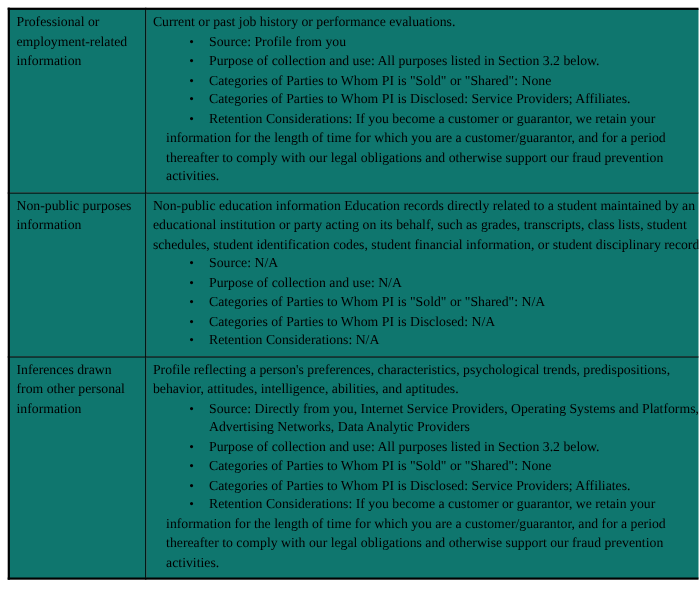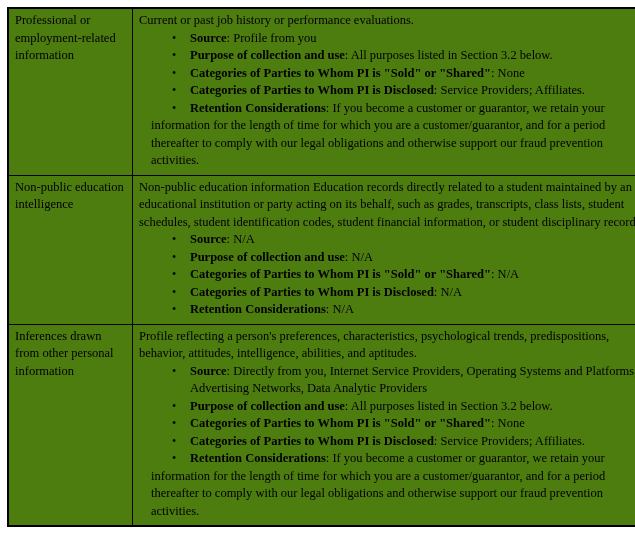--- a/index.html
+++ b/index.html
@@ -20,21 +20,21 @@
     border: 2px solid #000000;
   }
   table.doc-table td {
     border: 1px solid #000000;
     vertical-align: top;
     padding: 3px 6px 5px 6px;
     font-family: "Liberation Serif", "DejaVu Serif", serif;
     font-size: 12.5px;
     line-height: 17.5px;
     color: #000000;
-    background: #4d7c0f;
+    background: #0f766e;
   }
   td.cat-cell {
     width: 111px;
     padding-right: 14px;
   }
   td.det-cell {
     width: 509px;
   }
   .intro {
     margin: 0;
@@ -52,21 +52,21 @@
     padding-left: 12px;
     text-indent: 21px;
   }
   .mk {
     display: inline-block;
     width: 18px;
     text-indent: 0;
     font-size: 12px;
   }
   .bl {
-    font-weight: bold;
+    font-weight: normal;
   }
 </style>
 </head>
 <body>
 
 <table class="doc-table">
   <tbody>
 
     <tr>
       <td class="cat-cell">
@@ -77,21 +77,21 @@
         <div class="li hang"><span class="mk">•</span><span class="bl">Source</span><span>: Profile from you</span></div>
         <div class="li hang"><span class="mk">•</span><span class="bl">Purpose of collection and use</span><span>: All purposes listed in Section 3.2 below.</span></div>
         <div class="li hang"><span class="mk">•</span><span class="bl">Categories of Parties to Whom PI is "Sold" or "Shared"</span><span>: None</span></div>
         <div class="li hang"><span class="mk">•</span><span class="bl">Categories of Parties to Whom PI is Disclosed</span><span>: Service Providers; Affiliates.</span></div>
         <div class="li outdent"><span class="mk">•</span><span class="bl">Retention Considerations</span><span>: If you become a customer or guarantor, we retain your information for the length of time for which you are a customer/guarantor, and for a period thereafter to comply with our legal obligations and otherwise support our fraud prevention activities.</span></div>
       </td>
     </tr>
 
     <tr>
       <td class="cat-cell">
-        <span>Non-public education intelligence</span>
+        <span>Non-public purposes information</span>
       </td>
       <td class="det-cell">
         <div class="intro">Non-public education information Education records directly related to a student maintained by an educational institution or party acting on its behalf, such as grades, transcripts, class lists, student schedules, student identification codes, student financial information, or student disciplinary records.</div>
         <div class="li hang"><span class="mk">•</span><span class="bl">Source</span><span>: N/A</span></div>
         <div class="li hang"><span class="mk">•</span><span class="bl">Purpose of collection and use</span><span>: N/A</span></div>
         <div class="li hang"><span class="mk">•</span><span class="bl">Categories of Parties to Whom PI is "Sold" or "Shared"</span><span>: N/A</span></div>
         <div class="li hang"><span class="mk">•</span><span class="bl">Categories of Parties to Whom PI is Disclosed</span><span>: N/A</span></div>
         <div class="li hang"><span class="mk">•</span><span class="bl">Retention Considerations</span><span>: N/A</span></div>
       </td>
     </tr>

